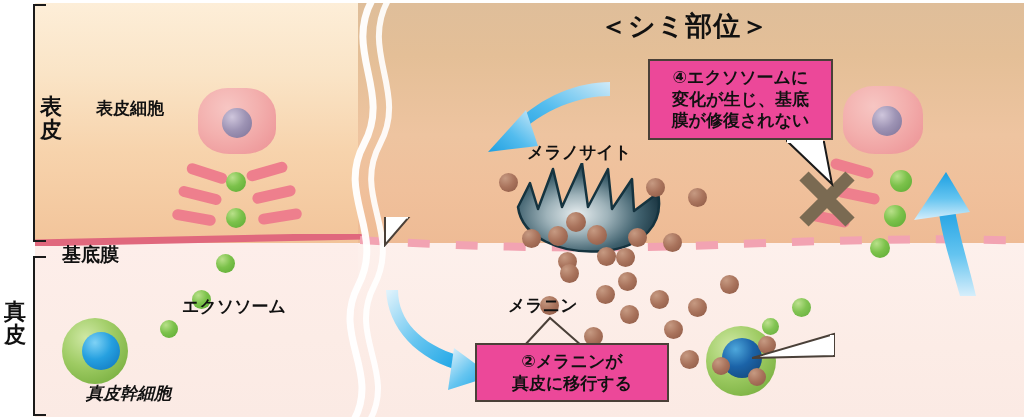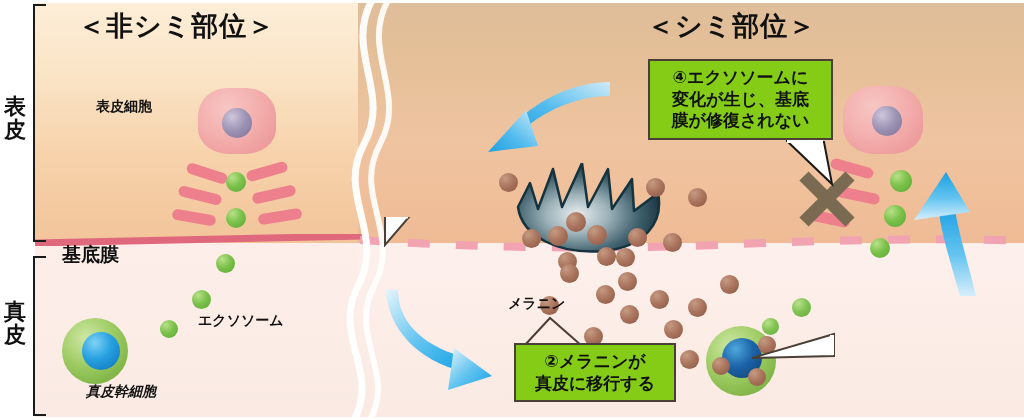--- a/index.html
+++ b/index.html
@@ -28,44 +28,44 @@
   .bracket{position:absolute;border-left:2px solid #1a1a1a;}
   #br-epi{left:33px;top:4px;height:238px;}
   #br-epi:before,#br-epi:after{content:"";position:absolute;left:-1px;width:12px;height:2px;background:#1a1a1a;}
   #br-epi:before{top:0;} #br-epi:after{bottom:0;}
   #br-derm{left:33px;top:256px;height:160px;}
   #br-derm:before,#br-derm:after{content:"";position:absolute;left:-1px;width:12px;height:2px;background:#1a1a1a;}
   #br-derm:before{top:0;} #br-derm:after{bottom:0;}
 
   .side-label{position:absolute;width:30px;font-size:22px;font-weight:700;color:#111;
      line-height:1.05;text-align:center;letter-spacing:0;}
-  #lab-epi{left:0px;top:95px;}
+  #lab-epi{left:0px;top:95px;padding-left:36px;}
   #lab-derm{left:0px;top:300px;}
 
   
   .header{position:absolute;font-size:27px;font-weight:700;color:#111;white-space:nowrap;letter-spacing:1px;}
   #hdr-left{left:78px;top:8px;}
-  #hdr-right{left:600px;top:8px;margin-left:47px;}
-
-  
-  .dlabel{position:absolute;font-size:14px;font-weight:700;color:#111;white-space:nowrap;line-height:1.22;text-align:center;}
+  #hdr-right{left:600px;top:8px;}
+
+  
+  .dlabel{position:absolute;font-size:17px;font-weight:700;color:#111;white-space:nowrap;line-height:1.22;text-align:center;}
   #lb-keratino{left:96px;top:98px;}
   #lb-repair{left:100px;top:160px;}
   #lb-bm{left:62px;top:243px;font-size:19px;}
-  #lb-exo{left:182px;top:312px;margin-left:16px;}
+  #lb-exo{left:182px;top:296px;}
   #lb-stem{left:86px;top:383px;font-style:italic;}
   #lb-melanocyte{left:527px;top:142px;}
   #lb-melanin{left:508px;top:295px;}
 
   
-  .callout{position:absolute;background:#84cc16;border:2px solid #4a4038;
+  .callout{position:absolute;background:#ec4899;border:2px solid #4a4038;
     font-size:17px;font-weight:700;color:#111;line-height:1.27;text-align:center;
     padding:6px 8px;box-sizing:border-box;}
   #box1{left:375px;top:156px;width:115px;}
-  #box2{left:514px;top:343px;width:162px;}
+  #box2{left:475px;top:343px;width:194px;}
   #box3{left:831px;top:330px;width:180px;}
   #box4{left:648px;top:59px;width:185px;}
 
   .tail{position:absolute;}
 
   
   .kera{position:absolute;border-radius:38% 38% 40% 40%/42% 42% 38% 38%;
      background:radial-gradient(ellipse at 38% 30%,#f7c6c3 0%,#f3b0ae 45%,#ef9e9f 75%,#eb9294 100%);}
   .nucleus{position:absolute;border-radius:50%;
      background:radial-gradient(circle at 34% 30%,#cfc6dc 0%,#9d93b4 48%,#7c7196 100%);}
@@ -101,21 +101,20 @@
   <svg id="wave" viewBox="0 0 120 420" preserveAspectRatio="none">
     <path d="M72,0 C44,52 92,92 64,144 C36,196 86,232 58,286 C32,336 80,372 54,420" stroke="#ffffff" stroke-width="7" fill="none" opacity="0.95"></path>
     <path d="M88,0 C60,52 108,92 80,144 C52,196 102,232 74,286 C48,336 96,372 70,420" stroke="#ffffff" stroke-width="6" fill="none" opacity="0.9"></path>
   </svg>
 
   <div class="bracket" id="br-epi"></div>
   <div class="bracket" id="br-derm"></div>
   <div class="side-label" id="lab-epi">表皮</div>
   <div class="side-label" id="lab-derm">真皮</div>
 
-  <div class="header" id="hdr-left">＜非シミ部位＞</div>
   <div class="header" id="hdr-right">＜シミ部位＞</div>
 
   <div class="kera" style="left:198px;top:88px;width:78px;height:66px;"></div>
   <div class="nucleus" style="left:222px;top:108px;width:30px;height:30px;"></div>
 
   <div class="collagen" style="left:186px;top:168px;width:42px;height:11px;transform:rotate(18deg);"></div>
   <div class="collagen" style="left:246px;top:166px;width:42px;height:11px;transform:rotate(-16deg);"></div>
   <div class="collagen" style="left:178px;top:190px;width:44px;height:11px;transform:rotate(14deg);"></div>
   <div class="collagen" style="left:252px;top:189px;width:44px;height:11px;transform:rotate(-13deg);"></div>
   <div class="collagen" style="left:172px;top:212px;width:44px;height:11px;transform:rotate(10deg);"></div>
@@ -227,20 +226,21 @@
       <linearGradient id="bg3" x1="50%" y1="100%" x2="50%" y2="0%">
         <stop offset="0%" stop-color="#d6eefb"></stop>
         <stop offset="45%" stop-color="#64c4f0"></stop>
         <stop offset="100%" stop-color="#1b9fe2"></stop>
       </linearGradient>
     </defs>
     <path d="M60,128 C50,92 40,62 38,36 L54,36 C58,64 68,94 76,128 Z" fill="url(#bg3)"></path>
     <path d="M46,4 L14,52 L70,44 Z" fill="url(#bg3)"></path>
   </svg>
 
+  <div class="dlabel" id="lb-melanocyte">メラノサイト</div>
   <div class="dlabel" id="lb-melanin">メラニン</div>
 
   <svg style="position:absolute;left:520px;top:312px;width:90px;height:36px;" viewBox="0 0 90 36">
     <path d="M4,34 L30,6 L62,34" fill="none" stroke="#4a4038" stroke-width="2"></path>
   </svg>
 
   <svg class="tail" style="left:383px;top:217px;width:46px;height:30px;" viewBox="0 0 46 30">
     <path d="M2,0 L2,28 L26,0 Z" fill="#ffffff" stroke="#4a4038" stroke-width="2"></path>
     <path d="M3,0 L25,0" stroke="#ffffff" stroke-width="3"></path>
   </svg>

